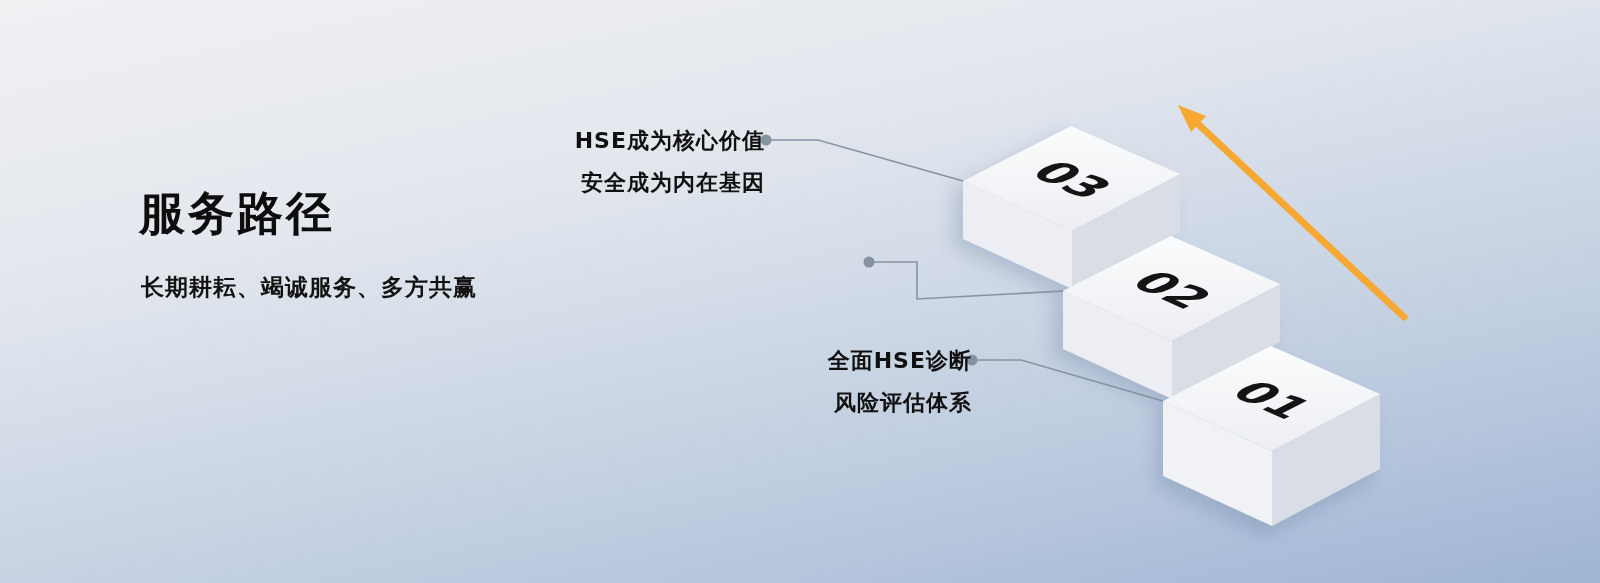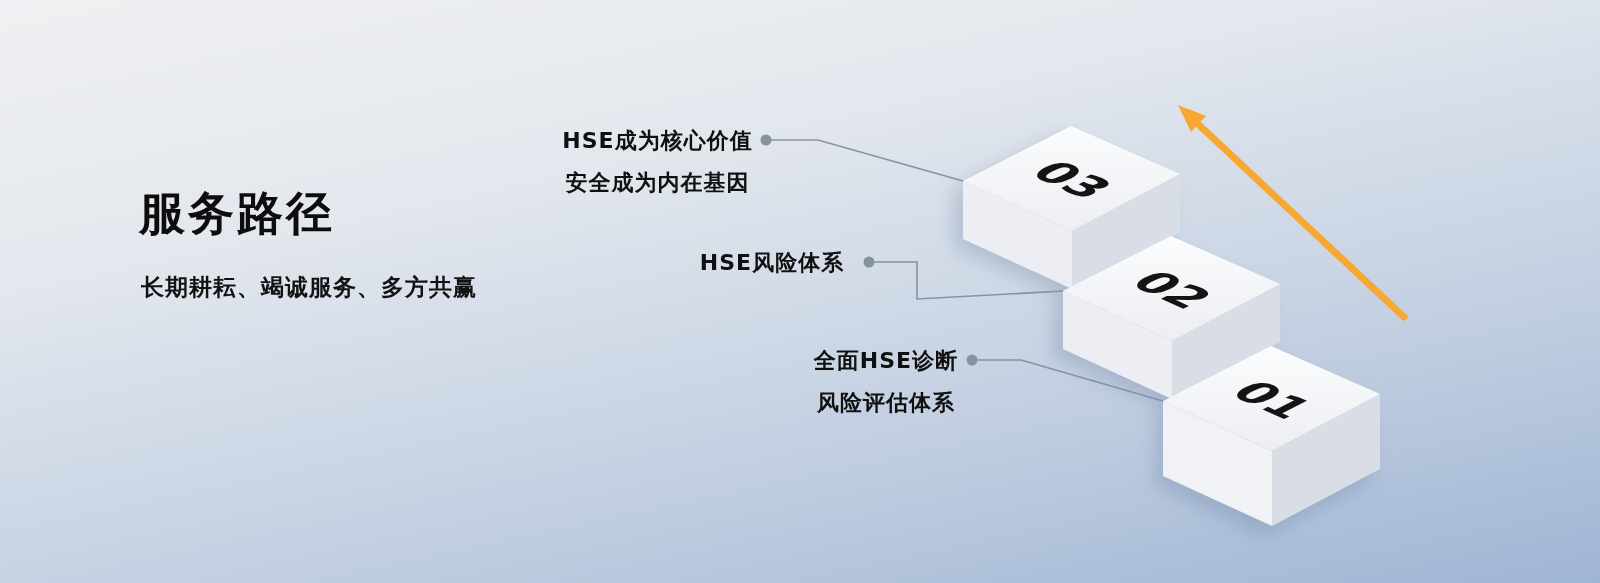--- a/index.html
+++ b/index.html
@@ -43,21 +43,21 @@
     font-size: 23px;
     font-weight: bold;
     color: #121212;
     letter-spacing: 1px;
     white-space: nowrap;
     text-align: right;
   }
 
   .step-label {
     position: absolute;
-    text-align: center;
+    text-align: right;
     font-size: 22px;
     font-weight: bold;
     color: #101010;
     line-height: 42px;
     letter-spacing: 1px;
     white-space: nowrap;
   }
   .step-label .line { display: block; }
   .label-1 { left: 550px; top: 120px; width: 215px; }
   .label-2 { left: 676px; top: 242px; width: 192px; }
@@ -132,20 +132,19 @@
   <div class="title-block">
     <div class="page-title">服务路径</div>
   </div>
   <div class="page-subtitle">长期耕耘、竭诚服务、多方共赢</div>
 
   <div class="step-label label-1">
     <span class="line">HSE成为核心价值</span>
     <span class="line">安全成为内在基因</span>
   </div>
   <div class="step-label label-2">
-    <span class="line">HSE风险体系</span>
   </div>
   <div class="step-label label-3">
     <span class="line">全面HSE诊断</span>
     <span class="line">风险评估体系</span>
   </div>
 
 </div>
 
 </body></html>

